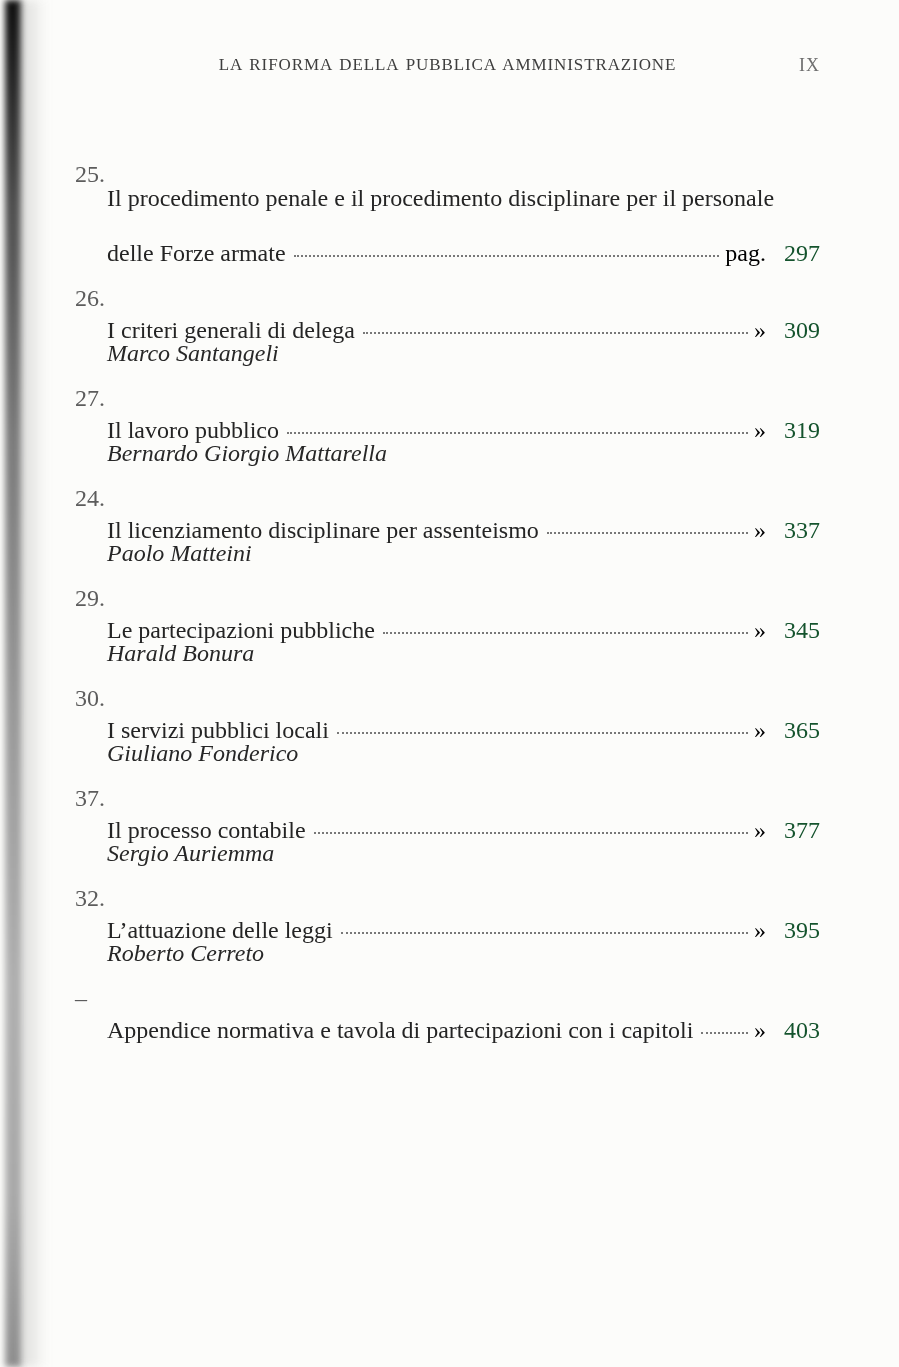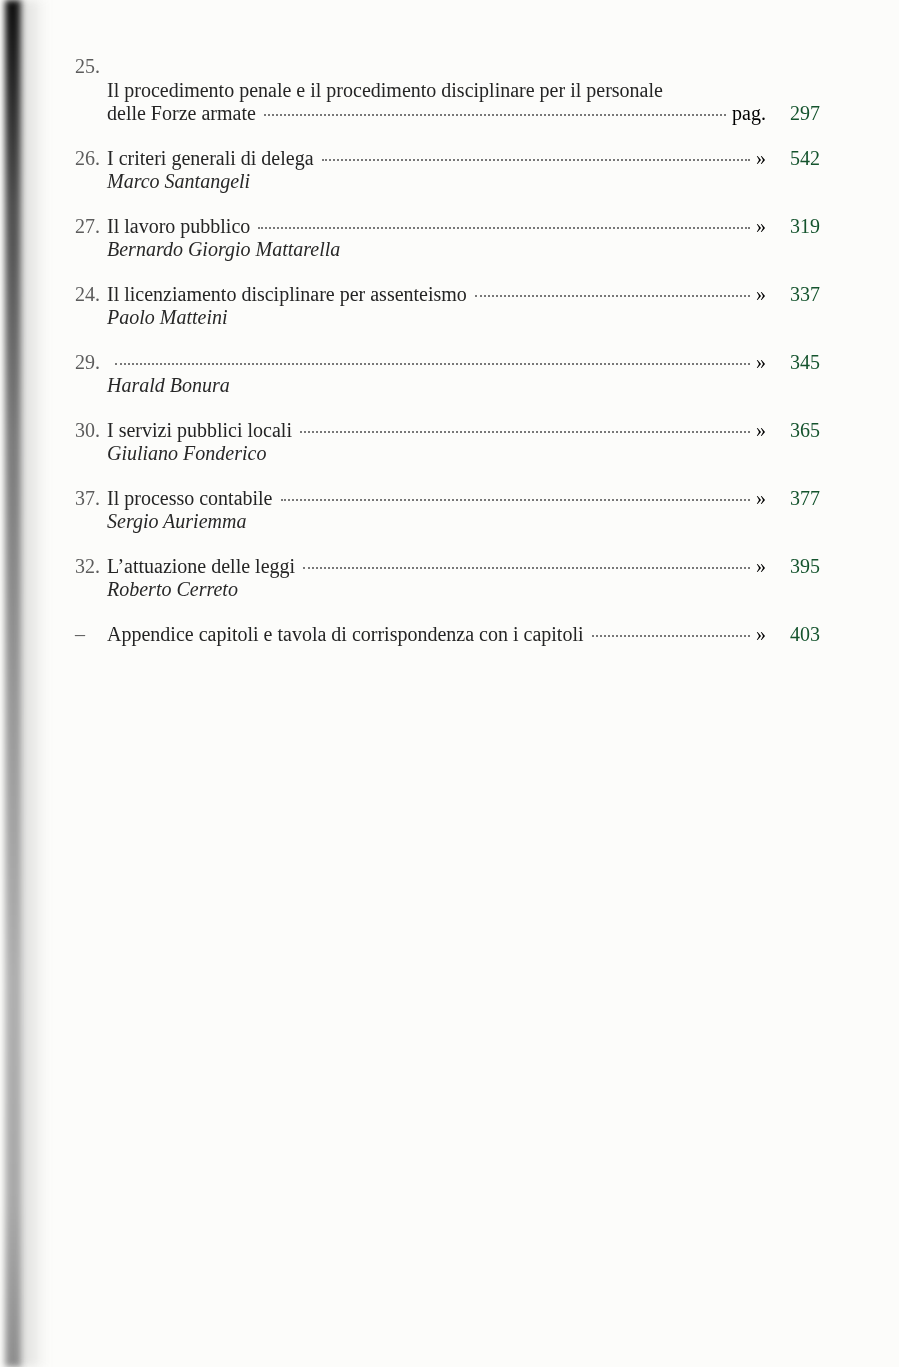--- a/index.html
+++ b/index.html
@@ -67,21 +67,21 @@
     letter-spacing: 1px;
     color: #6e6e6e;
   }
 
   .toc {
     position: relative;
   }
   .entry {
     display: flex;
     margin-bottom: 22px;
-    font-size: 20px;
+    font-size: 24px;
     line-height: 23px;
     justify-content: space-between;
   }
   .num {
     flex: none;
     width: 32px;
     color: #5c5c5c;
   }
   .entry-body {
     flex: 1;
@@ -91,20 +91,21 @@
     color: #242424;
     margin-top: 24px;
   }
   .leader-line {
     display: flex;
     align-items: baseline;
   }
   .title {
     color: #242424;
     flex: none;
+    margin-top: 32px;
   }
   .leader {
     flex: 1;
     min-width: 24px;
     border-bottom: 2px dotted #787878;
     margin: 0 6px 0 8px;
     position: relative;
     top: -4px;
   }
   .marker {
@@ -123,20 +124,24 @@
     color: #272727;
   }
 </style>
 </head>
 <body>
 
 <div class="page">
   <div class="binding"></div>
   <div class="binding-soft"></div>
 
+  <header class="running-header">
+    <div class="running-title">LA RIFORMA DELLA PUBBLICA AMMINISTRAZIONE</div>
+    <div class="folio">IX</div>
+  </header>
 
   <main class="toc">
   <div class="entry">
     <div class="num">25.</div>
     <div class="entry-body">
       <div class="pre-line">Il procedimento penale e il procedimento disciplinare per il personale</div>
           <div class="leader-line">
         <span class="title">delle Forze armate</span>
         <span class="leader"></span>
         <span class="marker">pag.</span>
@@ -145,21 +150,21 @@
     </div>
   </div>
 
   <div class="entry">
     <div class="num">26.</div>
     <div class="entry-body">
       <div class="leader-line">
         <span class="title">I criteri generali di delega</span>
         <span class="leader"></span>
         <span class="marker">»</span>
-        <span class="pnum">542</span>
+        <span class="pnum">309</span>
       </div>
       <div class="author">Marco Santangeli</div>
     </div>
   </div>
 
   <div class="entry">
     <div class="num">27.</div>
     <div class="entry-body">
       <div class="leader-line">
         <span class="title">Il lavoro pubblico</span>
@@ -181,20 +186,21 @@
         <span class="pnum">337</span>
       </div>
       <div class="author">Paolo Matteini</div>
     </div>
   </div>
 
   <div class="entry">
     <div class="num">29.</div>
     <div class="entry-body">
       <div class="leader-line">
+        <span class="title">Le partecipazioni pubbliche</span>
         <span class="leader"></span>
         <span class="marker">»</span>
         <span class="pnum">345</span>
       </div>
       <div class="author">Harald Bonura</div>
     </div>
   </div>
 
   <div class="entry">
     <div class="num">30.</div>
@@ -232,21 +238,21 @@
         <span class="pnum">395</span>
       </div>
       <div class="author">Roberto Cerreto</div>
     </div>
   </div>
 
   <div class="entry">
     <div class="num">–</div>
     <div class="entry-body">
       <div class="leader-line">
-        <span class="title">Appendice capitoli e tavola di corrispondenza con i capitoli</span>
+        <span class="title">Appendice normativa e tavola di partecipazioni con i capitoli</span>
         <span class="leader"></span>
         <span class="marker">»</span>
         <span class="pnum">403</span>
       </div>
 
     </div>
   </div>
 </main>
 </div>
 

